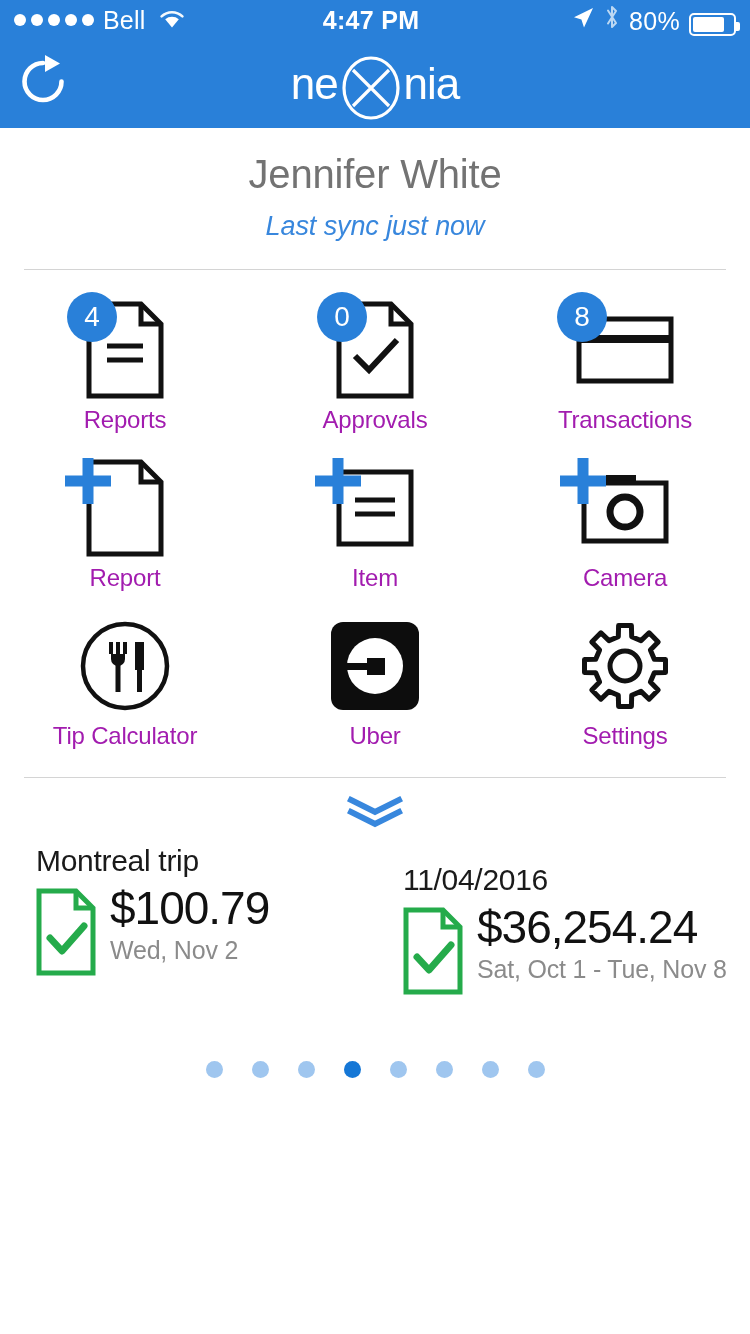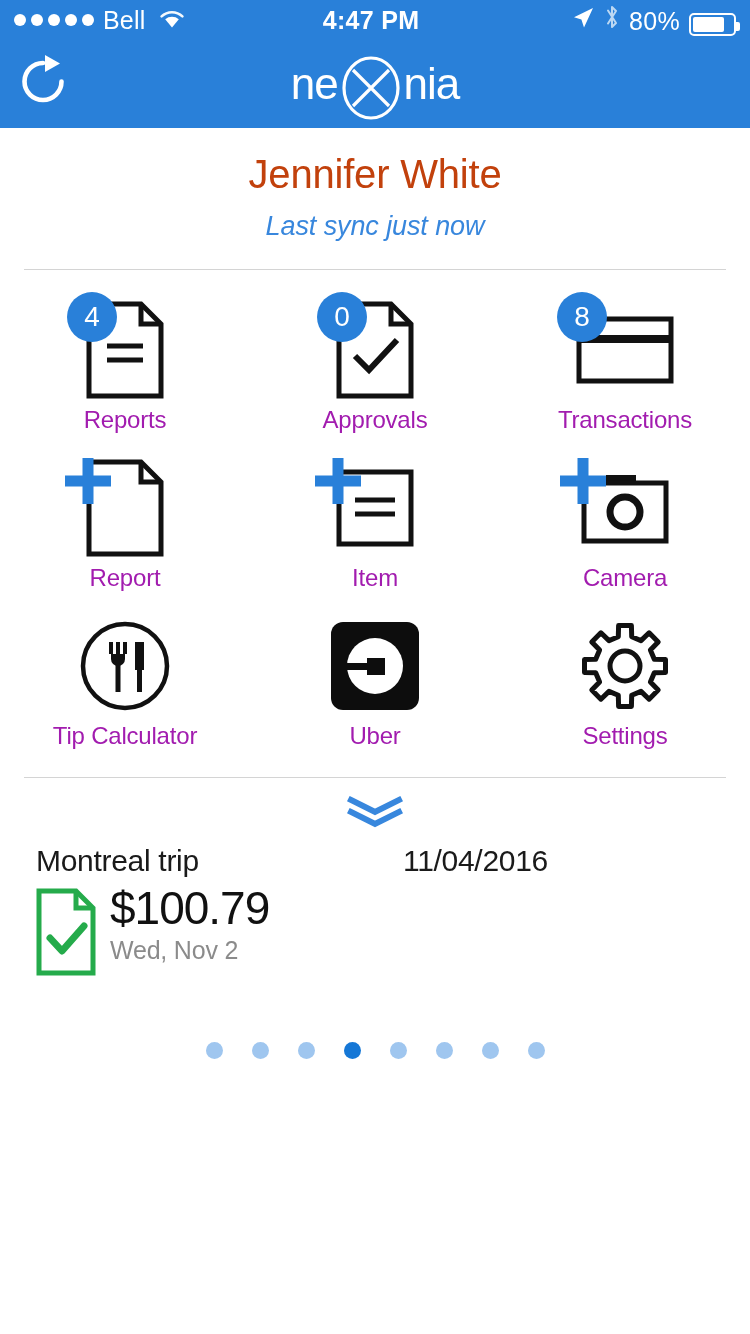--- a/index.html
+++ b/index.html
@@ -62,21 +62,21 @@
     line-height: 1; font-family: "Liberation Sans", sans-serif;
   }
   .brand-x {
     display: inline-flex; align-items: center; justify-content: center;
     position: relative; top: 4px;
   }
 
   
   .user-header { padding-top: 24px; text-align: center; }
   .user-name {
-    font-size: 40px; color: #c2410c; font-weight: 400; letter-spacing: -.2px;
+    font-size: 40px; color: #737373; font-weight: 400; letter-spacing: -.2px;
   }
   .sync-status {
     font-size: 27px; color: #3887dd; margin-top: 14px; letter-spacing: -.1px; font-style: italic;
   }
   .hr { height: 1px; background: #d4d4d4; margin: 27px 24px 0 24px; }
 
   
   .grid { padding-top: 6px; }
   .grid-row { display: flex; }
   .cell {
@@ -99,21 +99,21 @@
     color: #2980d9; font-size: 62px; line-height: 1; font-weight: 500; z-index: 3;
   }
   .plus svg { display: block; }
 
   
   .chev-row { display: flex; justify-content: center; padding-top: 18px; }
   .chev { cursor: pointer; }
 
   .cards { display: flex; padding: 10px 0 0 0; }
   .card { flex: 1; padding-left: 36px; cursor: pointer; }
-  .card:nth-child(2) { padding-left: 20px; }
+  .card:nth-child(2) { padding-left: 20px; margin-top: 19px; }
   .card-title { font-size: 30px; color: #1a1a1a; letter-spacing: -.3px; }
   .card-body { display: flex; align-items: flex-start; margin-top: 6px; }
   .doc-check { flex: 0 0 auto; margin-top: 4px; }
   .card-right { margin-left: 14px; }
   .card-amount { font-size: 46px; color: #111; letter-spacing: -1px; line-height: 1.05; }
   .card-date { font-size: 25px; color: #8b8b8b; margin-top: 4px; letter-spacing: -.2px; }
 
   .dots { display: flex; justify-content: center; gap: 29px; padding-top: 62px; }
   .dot { width: 17px; height: 17px; border-radius: 50%; background: #9fc6ef; cursor: pointer; }
   .dot.active { background: #1577d6; }
@@ -326,20 +326,31 @@
               <path d="M14 50 L26 63 L48 38" stroke="#25ab4b" stroke-width="7" fill="none" stroke-linecap="round" stroke-linejoin="round"></path>
             </svg></span>
           <span class="card-right">
             <div class="card-amount">$100.79</div>
             <div class="card-date">Wed, Nov 2</div>
           </span>
         </div>
       </div>
       <div class="card">
         <div class="card-title">11/04/2016</div>
+        <div class="card-body">
+          <span class="doc-check"><svg width="60" height="88" viewBox="0 0 60 88">
+              <path d="M3 3 H40 L57 20 V85 H3 Z" fill="#fff" stroke="#25ab4b" stroke-width="5" stroke-linejoin="miter"></path>
+              <path d="M40 3 V20 H57" fill="none" stroke="#25ab4b" stroke-width="5"></path>
+              <path d="M14 50 L26 63 L48 38" stroke="#25ab4b" stroke-width="7" fill="none" stroke-linecap="round" stroke-linejoin="round"></path>
+            </svg></span>
+          <span class="card-right">
+            <div class="card-amount">$36,254.24</div>
+            <div class="card-date">Sat, Oct 1 - Tue, Nov 8</div>
+          </span>
+        </div>
       </div>
     </div>
 
   <div class="dots" id="dots">
       <span class="dot"></span>
       <span class="dot"></span>
       <span class="dot"></span>
       <span class="dot active"></span>
       <span class="dot"></span>
       <span class="dot"></span>

